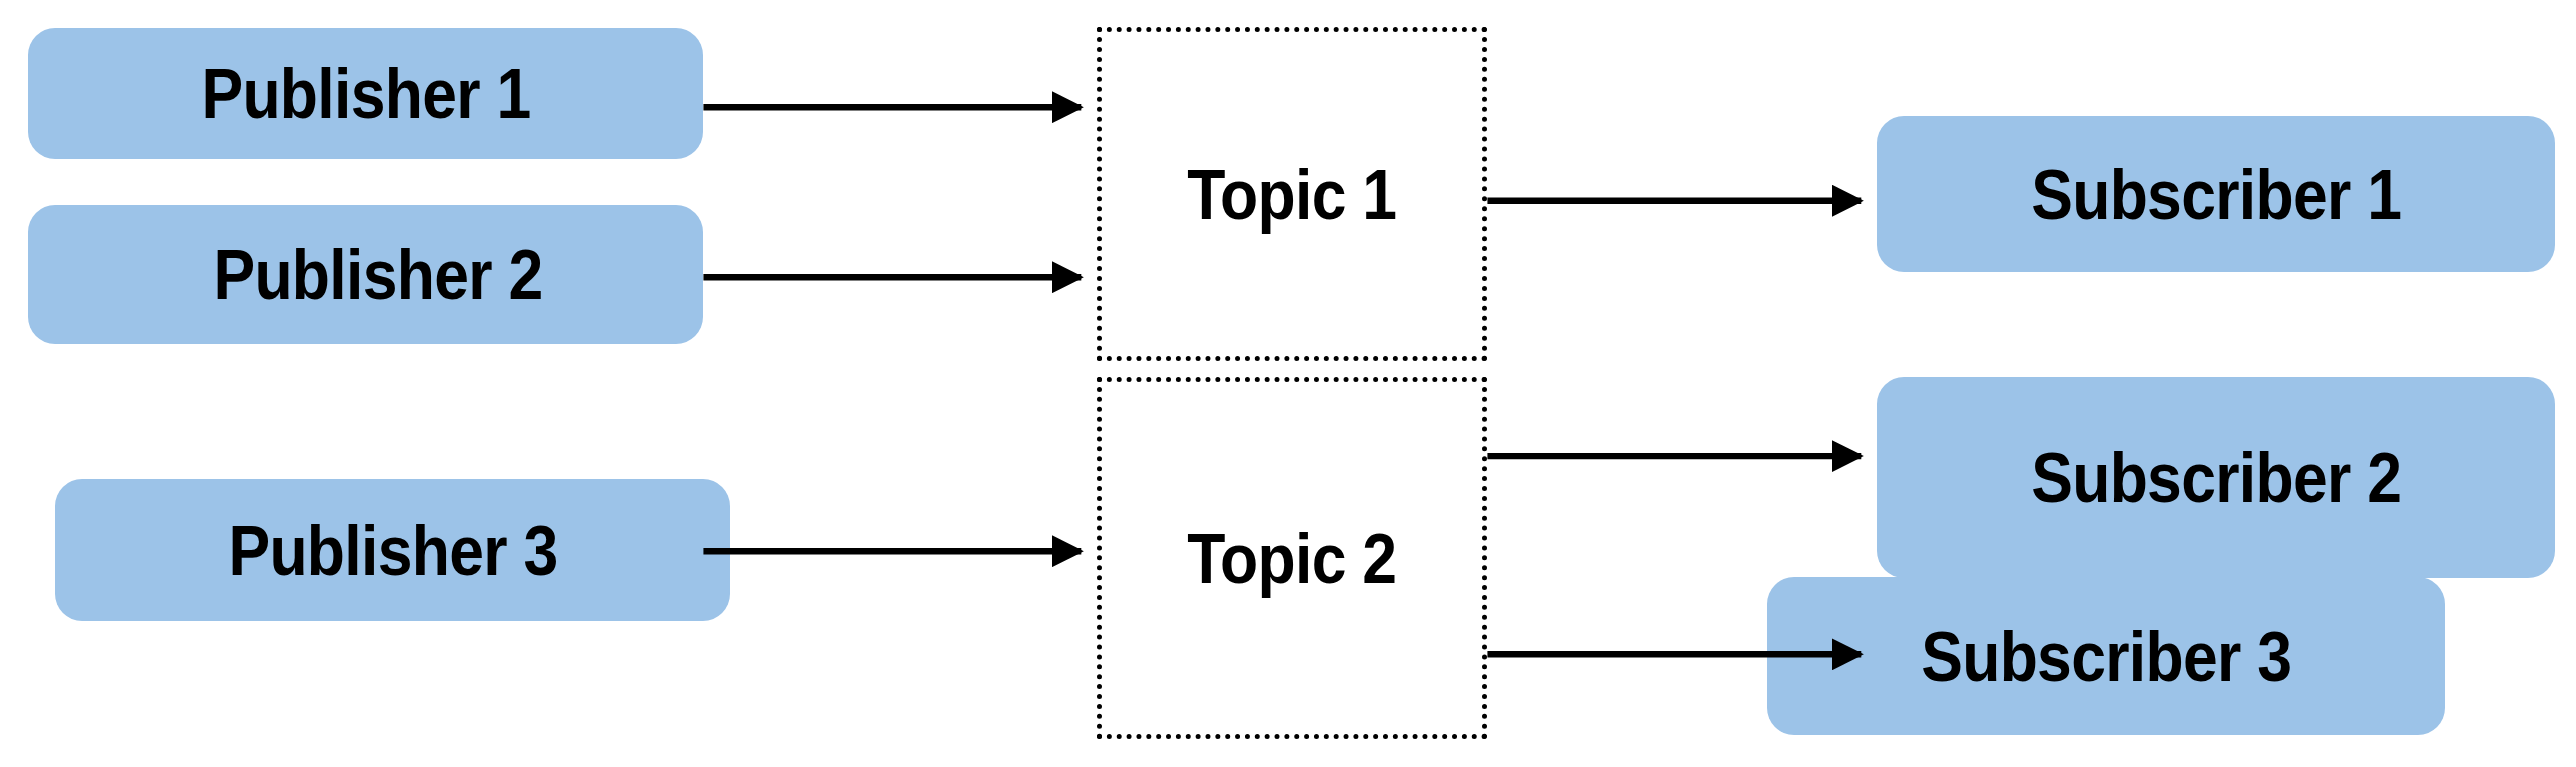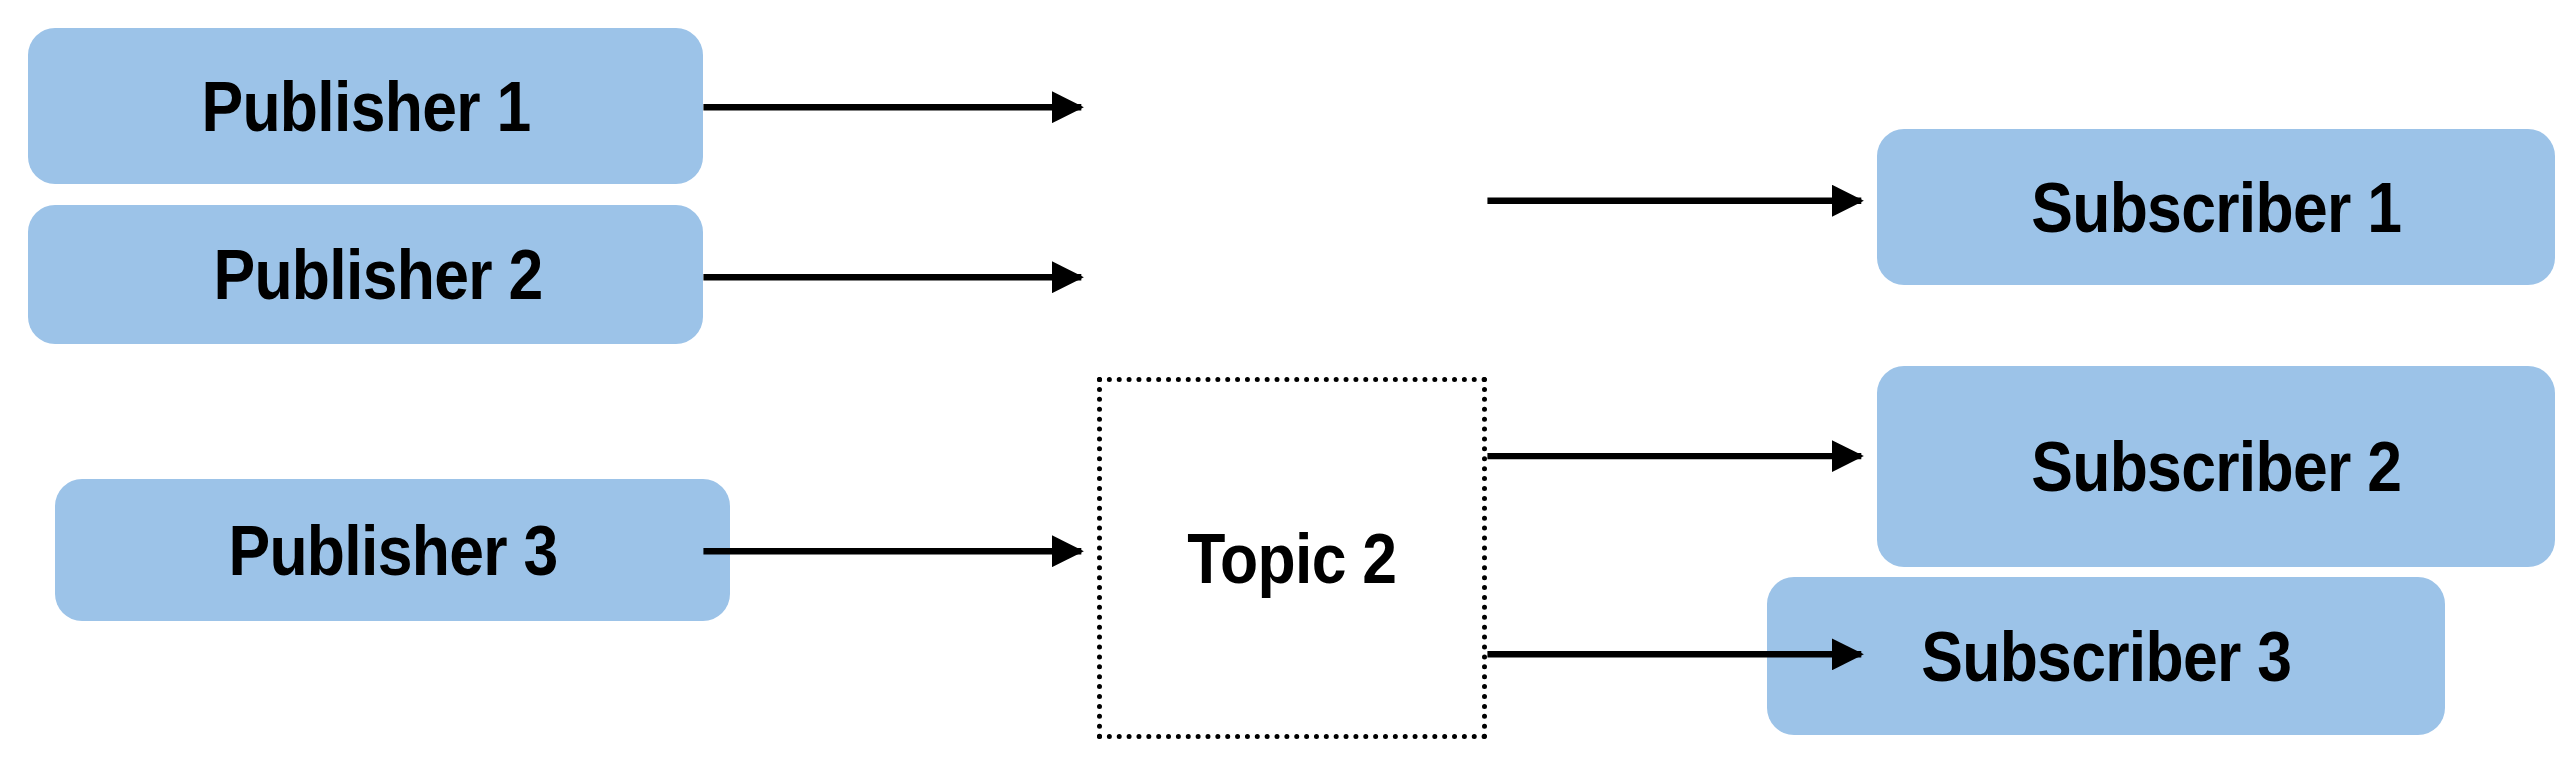--- a/index.html
+++ b/index.html
@@ -50,42 +50,45 @@
     width: 2576px;
     height: 768px;
     pointer-events: none;
   }
 </style>
 </head>
 <body>
 
 <div id="canvas">
 
-  <div class="node node-rounded" style="left:28px; top:28px; width:675px; height:156px;">
+  <div class="node node-rounded" style="left:28px; top:28px; width:675px; height:131px;">
     <span class="node-label">Publisher 1</span>
   </div>
 
   <div class="node node-rounded" style="left:28px; top:205px; width:675px; height:139px;padding-left:24px;">
     <span class="node-label">Publisher 2</span>
   </div>
 
   <div class="node node-rounded" style="left:28px; top:479px; width:675px; height:142px;margin-left:27px;">
     <span class="node-label">Publisher 3</span>
   </div>
 
+  <div class="node node-dotted" style="left:1097px; top:27px; width:390px; height:334px;">
+    <span class="node-label">Topic 1</span>
+  </div>
 
   <div class="node node-dotted" style="left:1097px; top:377px; width:390px; height:362px;">
     <span class="node-label">Topic 2</span>
   </div>
 
-  <div class="node node-rounded" style="left:1877px; top:116px; width:678px; height:156px;margin-top:13px;">
+  <div class="node node-rounded" style="left:1877px; top:116px; width:678px; height:156px;">
     <span class="node-label">Subscriber 1</span>
   </div>
 
-  <div class="node node-rounded" style="left:1877px; top:366px; width:678px; height:201px;">
+  <div class="node node-rounded" style="left:1877px; top:377px; width:678px; height:201px;">
     <span class="node-label">Subscriber 2</span>
   </div>
 
   <div class="node node-rounded" style="left:1767px; top:577px; width:678px; height:158px;">
     <span class="node-label">Subscriber 3</span>
   </div>
 
   <svg class="edge-layer" viewBox="0 0 3197 953" width="2576" height="768" xmlns="http://www.w3.org/2000/svg">
     <defs>
       <marker id="arrowhead" markerWidth="5" markerHeight="5" refX="4.6" refY="2.5" orient="auto" markerUnits="strokeWidth">

